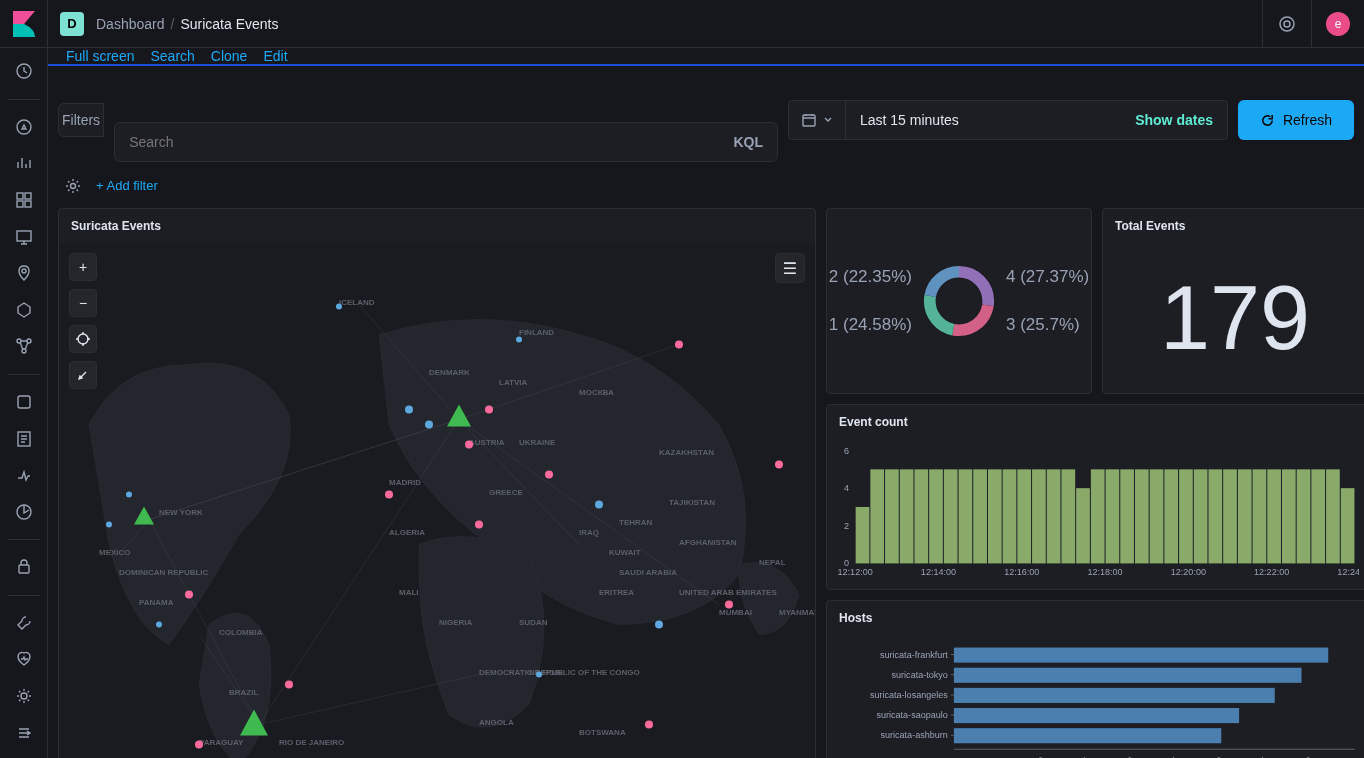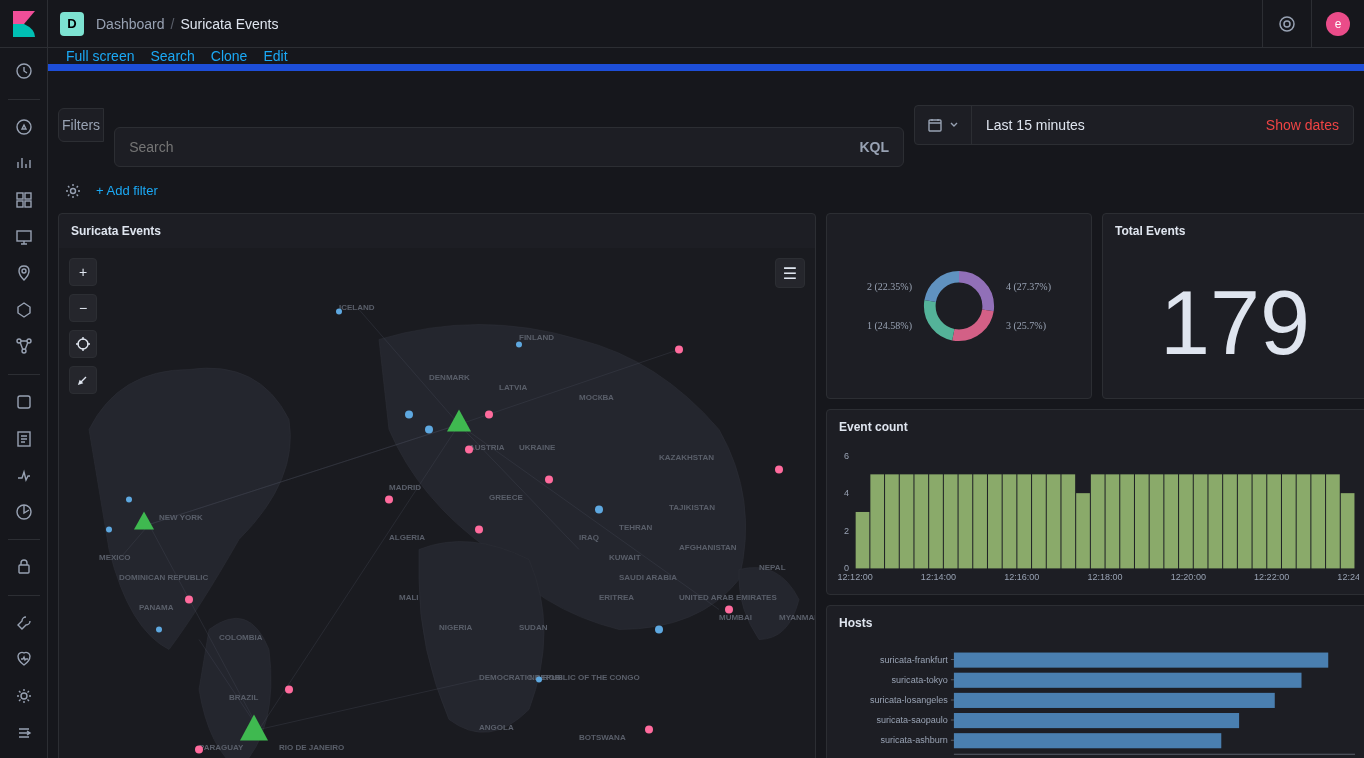--- a/index.html
+++ b/index.html
@@ -23,47 +23,47 @@
 .breadcrumb .current { color:#dfe5ef; }
 .header-right { margin-left:auto; display:flex; align-items:center; }
 .header-right .divider { width:1px; height:48px; background:#2c2e33; }
 .header-icon { width:48px; height:48px; display:flex; align-items:center; justify-content:center; color:#98a2b3; cursor:pointer; }
 .avatar { width:24px; height:24px; border-radius:50%; background:#ea4c89; color:#fff; font-size:12px; display:flex; align-items:center; justify-content:center; margin:0 14px; }
 .left-rail { position:absolute; top:48px; left:0; bottom:0; width:48px; border-right:1px solid #2c2e33; display:flex; flex-direction:column; align-items:center; padding-top:8px; gap:6px; }
 .rail-icon { width:32px; height:32px; display:flex; align-items:center; justify-content:center; color:#98a2b3; cursor:pointer; border-radius:4px; }
 .rail-sep { width:32px; height:1px; background:#2c2e33; margin:6px 0; }
 .rail-bottom { margin-top:auto; margin-bottom:10px; }
 .main { position:absolute; top:48px; left:48px; right:0; bottom:0; display:flex; flex-direction:column; }
-.toolbar { display:flex; align-items:center; height:40px; padding:0 18px; gap:16px; border-bottom:7px solid #1d4ed8; }
+.toolbar { display:flex; align-items:center; height:40px; padding:0 18px; gap:16px; border-bottom:2px solid #1d4ed8; }
 .toolbar a { color:#1ba9f5; text-decoration:none; cursor:pointer; }
 .filterbar { display:flex; align-items:center; padding:12px 10px; gap:10px; }
 .filters-toggle { padding:8px 3px; border:1px solid #2c2e33; border-radius:6px 0 0 6px; color:#98a2b3; cursor:pointer; background:#1d1e24; }
 .search-box { flex:1; display:flex; align-items:center; border:1px solid #2c2e33; border-radius:6px; height:40px; background:#1d1e24;margin-top:44px; }
 .search-box input { flex:1; background:transparent; border:none; color:#dfe5ef; padding:0 14px; outline:none; font-size:14px; }
 .kql { padding:0 14px; color:#98a2b3; font-weight:600; }
 .date-box { display:flex; align-items:center; border:1px solid #2c2e33; border-radius:4px; height:40px; background:#1d1e24; min-width:440px; }
 .date-icon-btn { display:flex; align-items:center; gap:6px; padding:0 12px; border-right:1px solid #2c2e33; height:100%; color:#98a2b3; cursor:pointer; }
 .date-text { padding:0 14px; flex:1; }
-.show-dates { padding:0 14px; color:#ef4444; cursor:pointer; }
+.show-dates { padding:0 14px; color:#5eead4; cursor:pointer;font-weight:bold; }
 .refresh-btn { display:flex; align-items:center; gap:8px; padding:0 22px; height:40px; background:#1ba9f5; color:#000; border-radius:6px; cursor:pointer; font-weight:500; }
 .add-filter-row { display:flex; padding:4px 14px 14px; gap:12px; }
 .gear-btn { color:#98a2b3; cursor:pointer; width:22px; display:flex; justify-content:center; }
 .add-filter { color:#1ba9f5; cursor:pointer; font-size:13px; }
 .grid { flex:1; display:grid; grid-template-columns: 758px 266px 266px; grid-template-rows: 186px 186px 182px; gap:10px; padding:0 10px 10px; }
 .panel { border:1px solid #2c2e33; border-radius:4px; background:#1d1e24; display:flex; flex-direction:column; overflow:hidden; }
 .panel-title { font-size:12px; font-weight:700; padding:10px 12px; color:#dfe5ef; }
 .map-panel { grid-row: 1 / span 3; position:relative; }
 .map-body { flex:1; position:relative; background:#1a1b20; }
 .map-svg { width:100%; height:100%; }
 .map-controls { position:absolute; top:10px; left:10px; display:flex; flex-direction:column; gap:8px; }
 .map-btn { width:28px; height:28px; border-radius:4px; background:#25262c; color:#dfe5ef; display:flex; align-items:center; justify-content:center; cursor:pointer; font-size:14px; border:1px solid #2c2e33; }
 .layers-btn { position:absolute; top:10px; right:10px; width:30px; height:30px; border-radius:4px; background:#25262c; display:flex; align-items:center; justify-content:center; cursor:pointer; border:1px solid #2c2e33; color:#dfe5ef; font-size:16px; }
 .attribution { position:absolute; bottom:6px; right:10px; font-size:11px; color:#98a2b3; font-weight:600; }
 .severity-body { flex:1; display:flex; align-items:center; justify-content:center; gap:8px; }
-.sev-col { display:flex; flex-direction:column; gap:28px; font-size:10px; color:#98a2b3;font-family:Liberation Serif, serif; }
+.sev-col { display:flex; flex-direction:column; gap:28px; font-size:17px; color:#98a2b3; }
 .sev-right { align-items:flex-start; }
 .sev-left { align-items:flex-end; }
 .donut { width:78px; height:78px; }
 .total-value { flex:1; display:flex; align-items:center; justify-content:center; font-size:90px; font-weight:400; color:#dfe5ef; }
 .wide-panel { grid-column: 2 / span 2; }
 .chart-body { flex:1; position:relative; padding:4px 8px 8px; }
 .chart-svg { width:100%; height:100%; }
 .axis-text { font-size:9px; fill:#98a2b3; }
 </style>
 </head>
@@ -220,20 +220,26 @@
         <svg width="16" height="16" viewBox="0 0 16 16" fill="none" stroke="currentColor" stroke-width="1.4">
             <rect x="2" y="3" width="12" height="11" rx="1"></rect>
             <path d="M2 6h12M5 2v2M11 2v2"></path>
           </svg>
         <svg width="10" height="10" viewBox="0 0 10 10" fill="none" stroke="currentColor" stroke-width="1.4">
             <path d="M2 3l3 3 3-3"></path>
           </svg>
       </div>
       <div class="date-text">Last 15 minutes</div>
       <div class="show-dates">Show dates</div>
+    </div>
+    <div class="refresh-btn">
+      <svg width="15" height="15" viewBox="0 0 16 16" fill="none" stroke="currentColor" stroke-width="1.6">
+          <path d="M13 8a5 5 0 11-2-4M13 2v4h-4"></path>
+        </svg>
+      <span>Refresh</span>
     </div>
   </div>
   <div class="add-filter-row">
     <div class="gear-btn">
       <svg width="16" height="16" viewBox="0 0 16 16" fill="none" stroke="currentColor" stroke-width="1.4">
           <circle cx="8" cy="8" r="2.5"></circle>
           <path d="M8 1v2M8 13v2M1 8h2M13 8h2M3 3l1.4 1.4M11.6 11.6L13 13M3 13l1.4-1.4M11.6 4.4L13 3"></path>
         </svg>
     </div>
     <span class="add-filter">+ Add filter</span>

